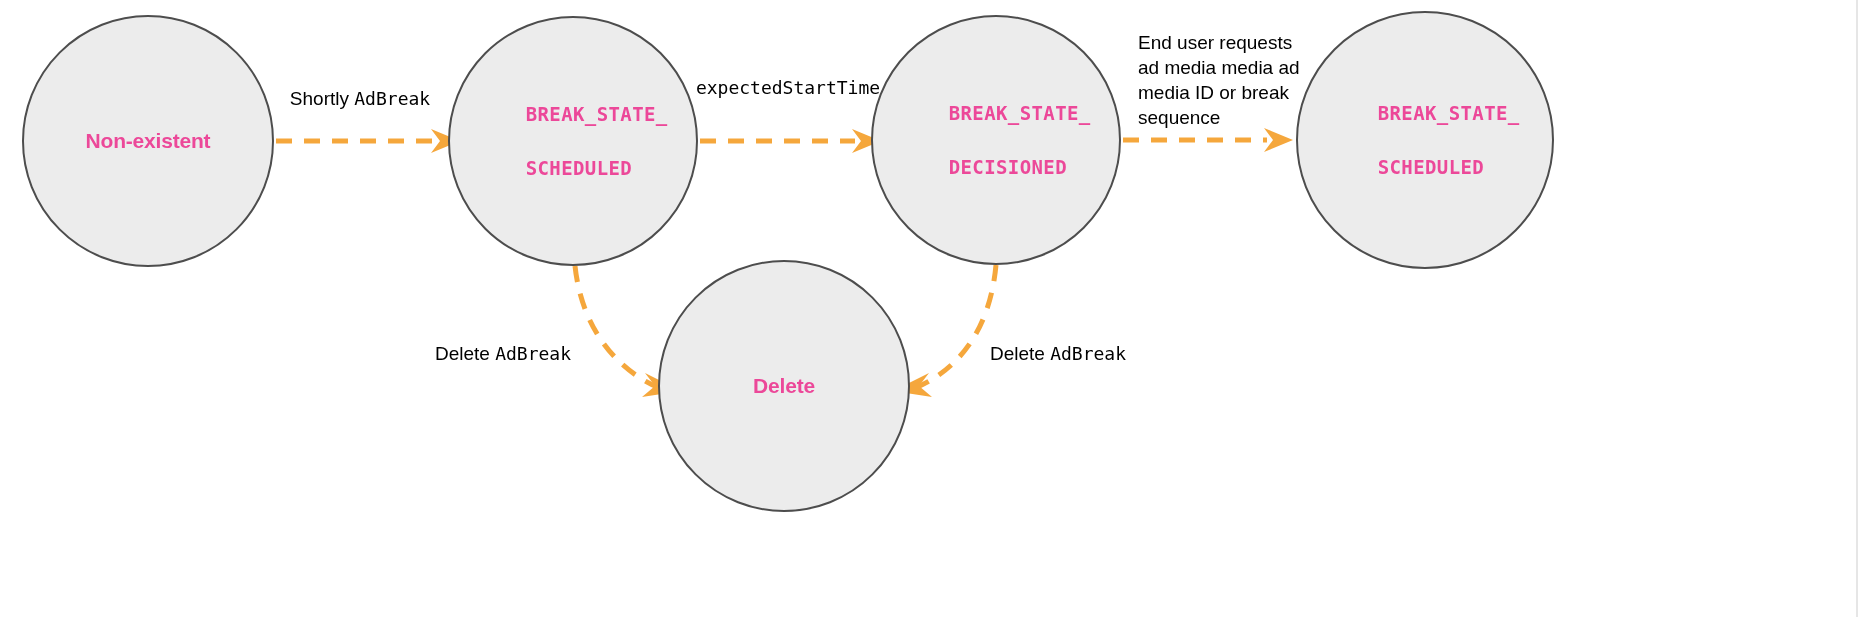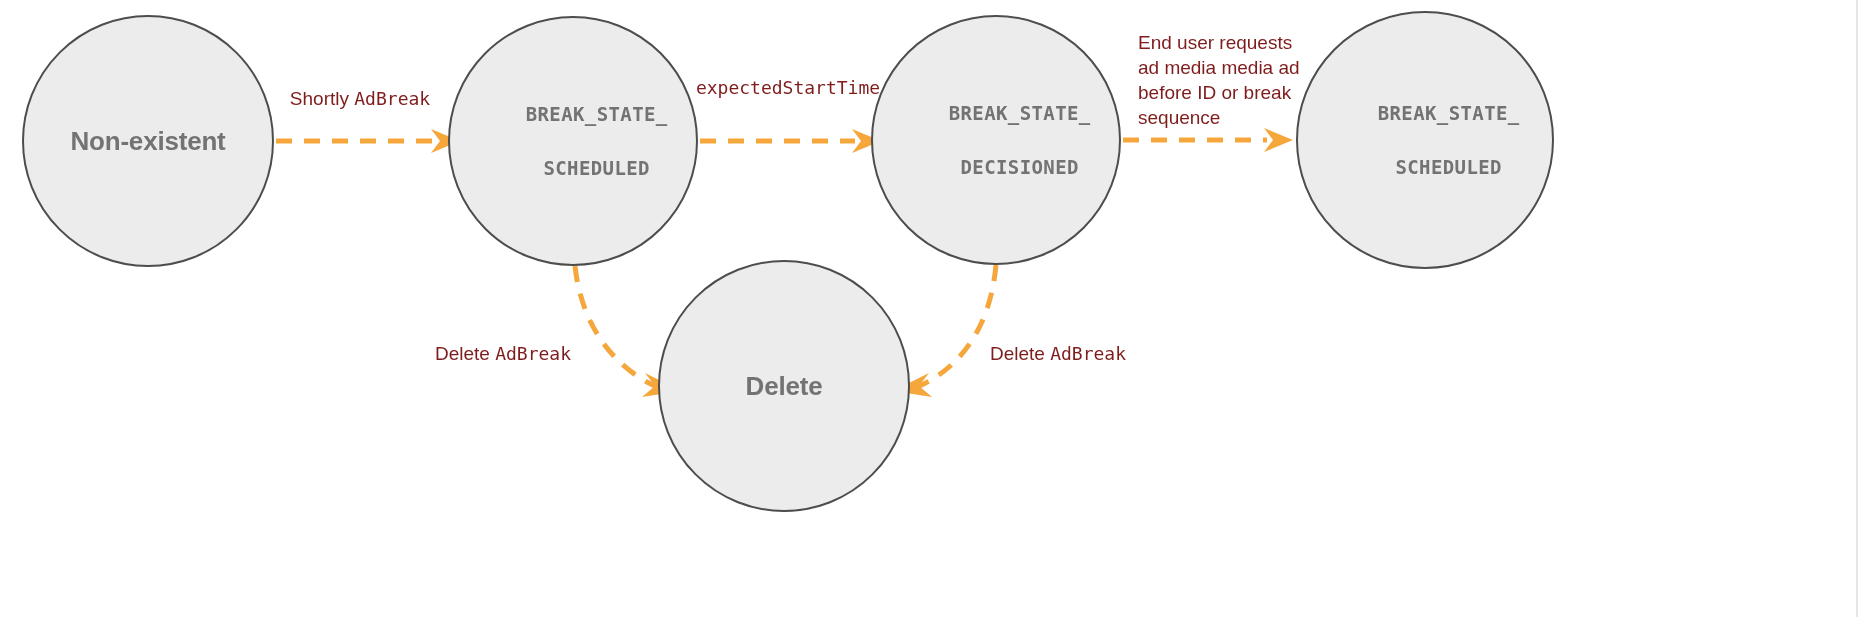--- a/index.html
+++ b/index.html
@@ -39,41 +39,40 @@
     stroke-dasharray: 16 12;
     stroke-linecap: butt;
   }
   .edge-head {
     fill: #f5a73c;
   }
   
   .node-label {
     position: absolute;
     transform: translate(-50%, -50%);
-    text-align: center;
-    color: #737373;
+    color: #ec4899;
     font-weight: bold;
     pointer-events: none;
     white-space: pre;
   }
   .node-label.prop {
     font-family: "Liberation Sans", sans-serif;
-    font-size: 26px;
+    font-size: 21px;
     letter-spacing: -0.2px;
   }
   .node-label.mono {
     font-family: "DejaVu Sans Mono", monospace;
     font-size: 19px;
     line-height: 27px;
     letter-spacing: 0.4px;
   }
   
   .edge-label {
     position: absolute;
-    color: #7f1d1d;
+    color: #000000;
     pointer-events: none;
     white-space: nowrap;
   }
   .edge-label .t-prop {
     font-family: "Liberation Sans", sans-serif;
     font-size: 19px;
   }
   .edge-label .t-mono {
     font-family: "DejaVu Sans Mono", monospace;
     font-size: 18px;
@@ -154,21 +153,21 @@
     </span>
   </div>
 
   <div class="edge-label center" style="left:788px; top:75px;">
     <span class="line t-mono">expectedStartTime</span>
   </div>
 
   <div class="edge-label left" style="left:1138px; top:30px;">
     <span class="line t-prop">End user requests</span>
     <span class="line t-prop">ad media media ad</span>
-    <span class="line t-prop">before ID or break</span>
+    <span class="line t-prop">media ID or break</span>
     <span class="line t-prop">sequence</span>
   </div>
 
   <div class="edge-label center" style="left:503px; top:341px;">
     <span class="line">
       <span class="t-prop">Delete </span><span class="t-mono">AdBreak</span>
     </span>
   </div>
 
   <div class="edge-label center" style="left:1058px; top:341px;">

